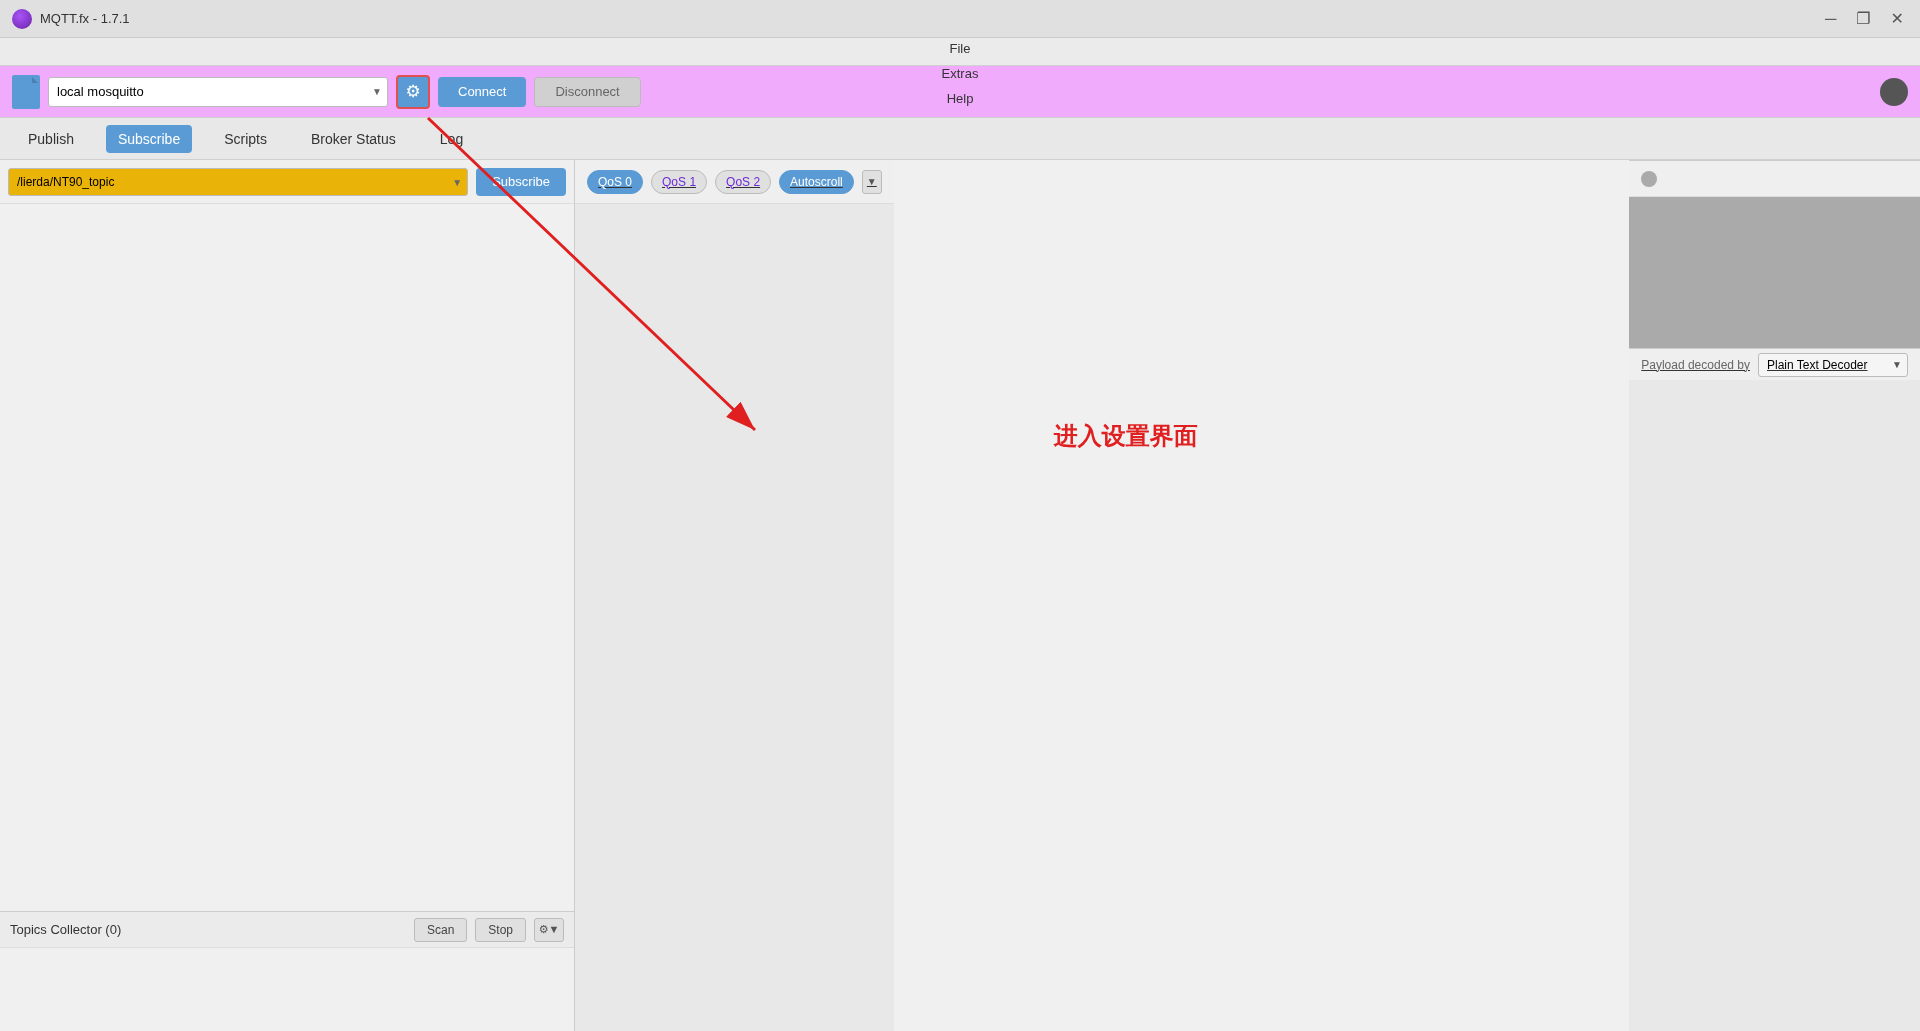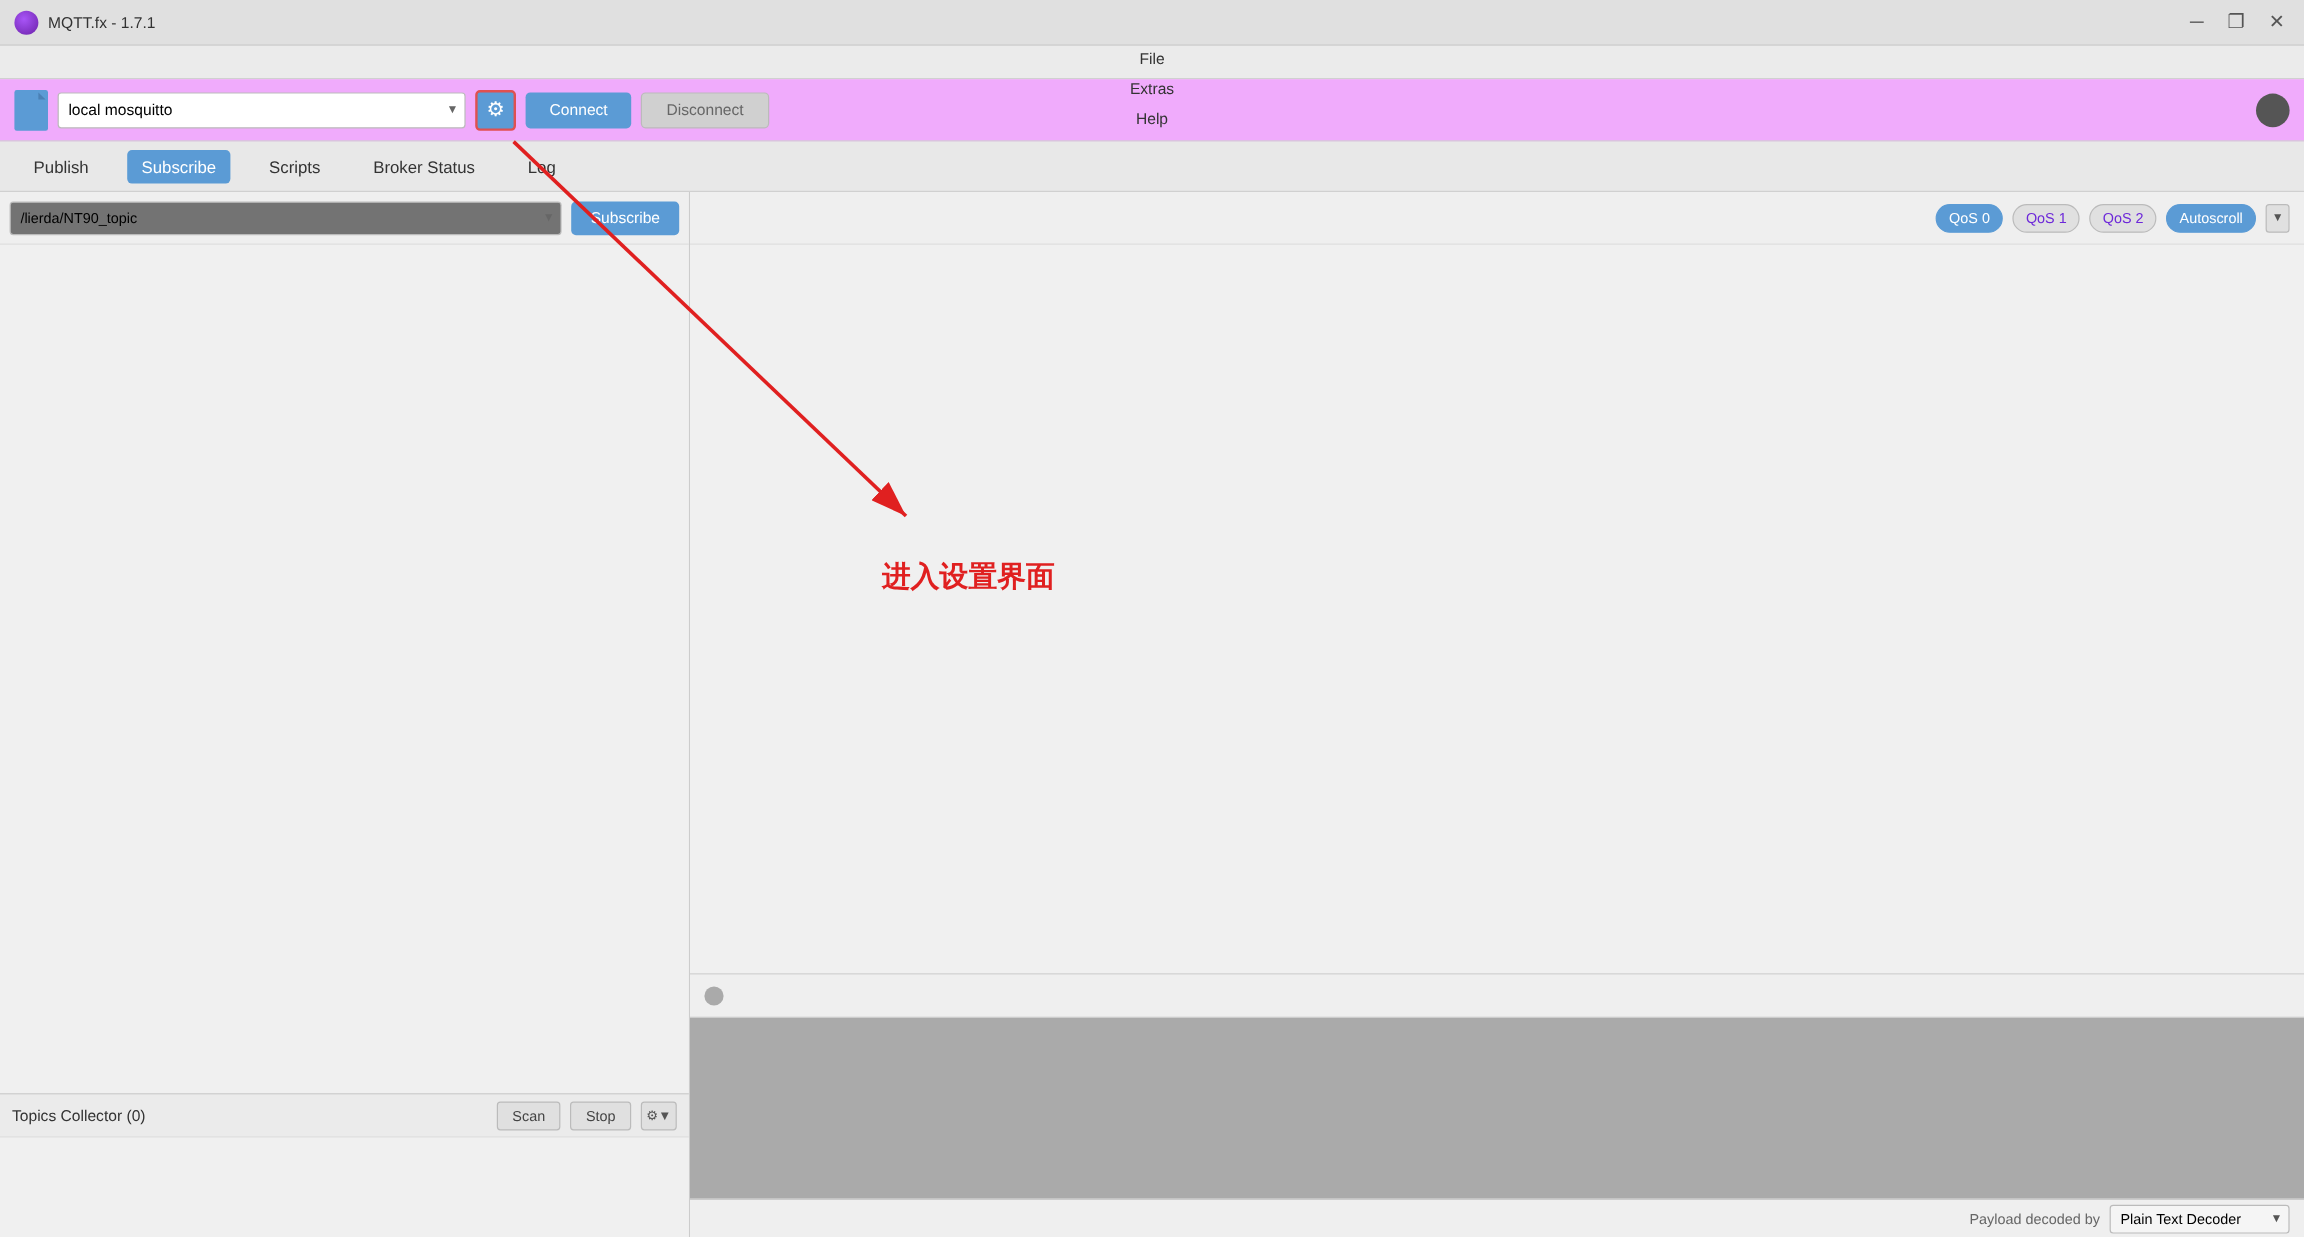--- a/index.html
+++ b/index.html
@@ -221,21 +221,21 @@
     .topic-input-wrapper {
       position: relative;
       flex: 1;
     }
     .topic-input {
       width: 100%;
       height: 28px;
       padding: 0 28px 0 8px;
       border: 1px solid #bbb;
       border-radius: 3px;
-      background: #737373;
+      background: #eab308;
       font-size: 12px;
     }
     .topic-input-arrow {
       position: absolute;
       right: 6px;
       top: 50%;
       transform: translateY(-50%);
       color: #666;
       font-size: 10px;
       pointer-events: none;
@@ -340,21 +340,22 @@
     }
     .topics-collector-body {
       height: calc(100% - 36px);
       background: #f0f0f0;
     }
 
     
     .right-panel {
       flex: 1;
       display: flex;
-      flex-direction: column;
+      flex-direction: row;
+      text-decoration: underline;
     }
 
     
     .right-subscribe-toolbar {
       height: 44px;
       display: flex;
       align-items: center;
       padding: 0 12px;
       gap: 8px;
       border-bottom: 1px solid #ddd;

